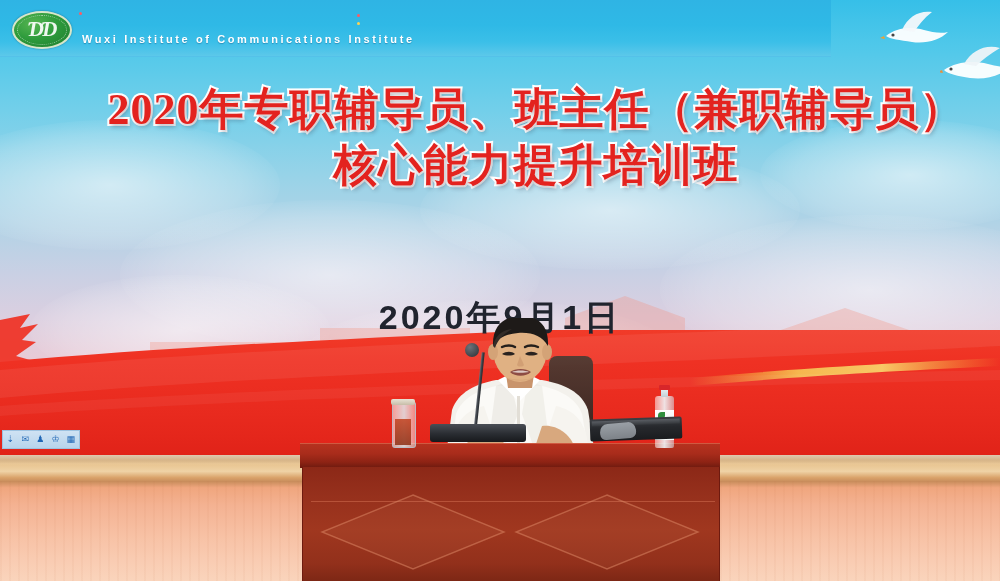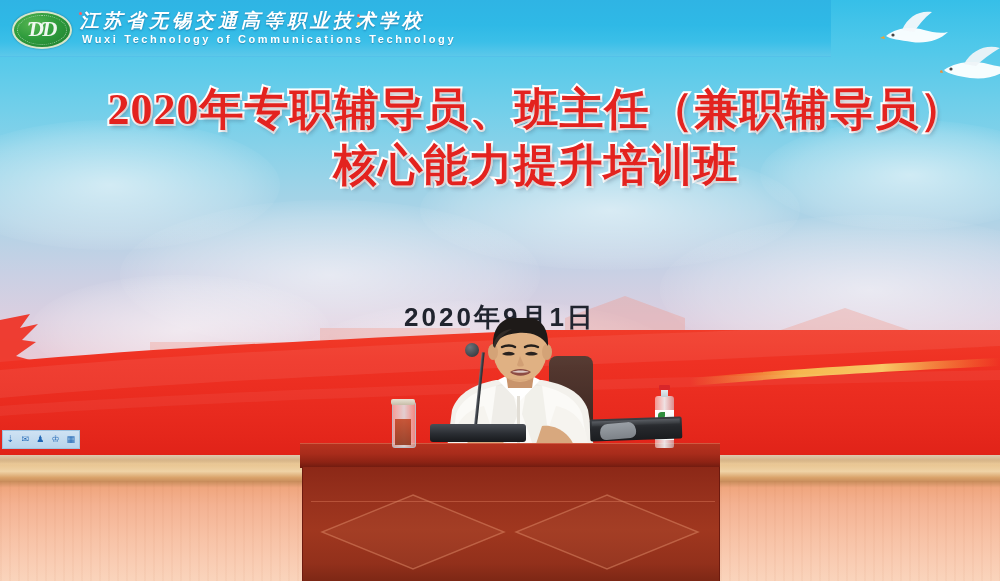--- a/index.html
+++ b/index.html
@@ -216,21 +216,21 @@
     text-shadow: 3px 4px 5px rgba(60,60,80,.28);
   }
   .event-date {
     position: absolute;
     left: 0; top: 302px;
     width: 1000px;
     text-align: center;
     z-index: 6;
     font-family: "Liberation Sans", sans-serif;
     font-weight: bold;
-    font-size: 26px;
+    font-size: 34px;
     line-height: 30px;
     color: #20242e;
     letter-spacing: 3px;
     white-space: nowrap;
   }
 
   
   .floor {
     position: absolute;
     left: 0; top: 455px;
@@ -520,22 +520,21 @@
       <span>♔</span>
       <span>▦</span>
     </div>
 
     <div class="header-band">
       <div class="logo-mark">
         <div class="ring"></div>
         <div class="swirl">ƊƊ</div>
       </div>
       <div class="header-dot hd-a"></div>
-      <div class="school-cn">江苏省无锡交通高等职业技术学校</div>
-      <div class="school-en">Wuxi Technology of Communications Technology</div>
+      <div class="school-en">Wuxi Institute of Communications Institute</div>
       <div class="header-dot hd-b"></div>
       <div class="header-dot hd-c"></div>
     </div>
 
     <svg class="dove" style="left:880px; top:6px; width:70px; height:44px;" viewBox="0 0 70 44">
       <path d="M6 30 C 16 22, 30 20, 44 24 C 52 26, 60 28, 68 26 C 60 34, 46 38, 32 36 C 20 34, 10 33, 6 30 Z" fill="#ffffff" opacity=".95"></path>
       <path d="M22 24 C 28 10, 40 4, 52 6 C 44 12, 38 20, 34 26 Z" fill="#f4f8fb" opacity=".95"></path>
       <circle cx="13" cy="29" r="1.6" fill="#444"></circle>
       <path d="M4 30 L0 32 L5 33 Z" fill="#f0a030"></path>
     </svg>

